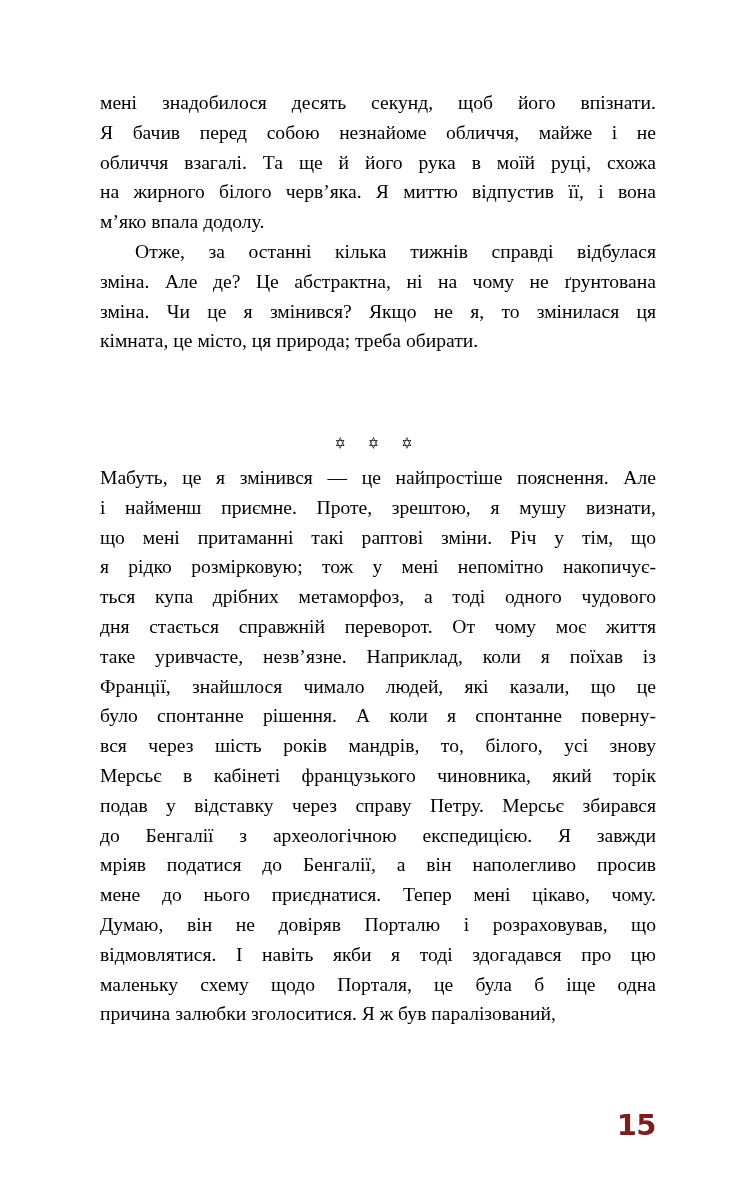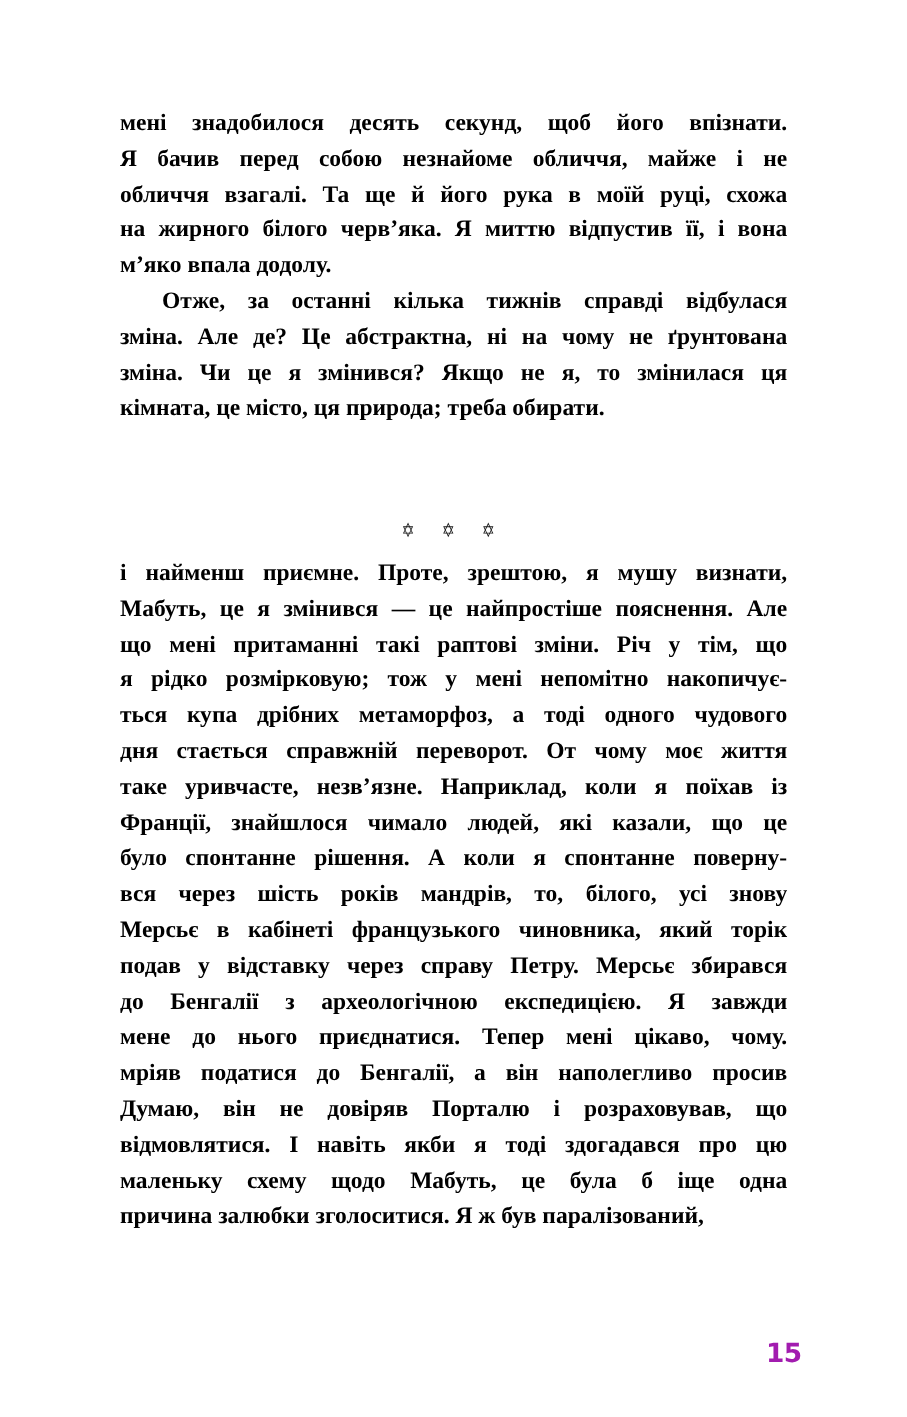--- a/index.html
+++ b/index.html
@@ -26,21 +26,20 @@
     width: 556px;
   }
 
   
   .lines {
     font-family: "Liberation Serif", "DejaVu Serif", serif;
     font-size: 19.6px;
     color: #000000;
     margin: 0;
     padding: 0;
-    font-weight: bold;
   }
 
   .justline {
     display: block;
     height: 29.8px;
     line-height: 29.8px;
     text-align: justify;
     text-align-last: justify;
     font-family: "Liberation Serif", "DejaVu Serif", serif;
     font-size: 19.6px;
@@ -74,26 +73,26 @@
     letter-spacing: 9px;
     color: #111111;
     font-weight: 700;
     transform: scaleY(1.25);
     -webkit-font-smoothing: none;
   }
 
   
   .folio {
     position: absolute;
-    right: 88px;
+    right: 100px;
     bottom: 41px;
     font-family: "DejaVu Sans", "Liberation Sans", sans-serif;
-    font-size: 22px;
+    font-size: 29px;
     font-weight: 700;
-    color: #a21caf;
+    color: #7f1d1d;
     letter-spacing: -0.5px;
     line-height: 1;
   }
 </style>
 </head>
 <body>
 
 <div class="page">
 
   <div class="text-block" id="col-top" style="top:88px;">
@@ -111,37 +110,37 @@
         <div class="justline flush">кімната, це місто, ця природа; треба обирати.</div>
       </div>
     </div>
 
   <div class="divider">
     <span class="orn">✡ ✡ ✡</span>
   </div>
 
   <div class="text-block" id="col-bottom" style="top:463px;">
       <div class="lines">
+        <div class="justline">Мабуть, це я змінився — це найпростіше пояснення. Але</div>
         <div class="justline">і найменш приємне. Проте, зрештою, я мушу визнати,</div>
-        <div class="justline">Мабуть, це я змінився — це найпростіше пояснення. Але</div>
         <div class="justline">що мені притаманні такі раптові зміни. Річ у тім, що</div>
         <div class="justline">я рідко розмірковую; тож у мені непомітно накопичує-</div>
         <div class="justline">ться купа дрібних метаморфоз, а тоді одного чудового</div>
         <div class="justline">дня стається справжній переворот. От чому моє життя</div>
         <div class="justline">таке уривчасте, незв’язне. Наприклад, коли я поїхав із</div>
         <div class="justline">Франції, знайшлося чимало людей, які казали, що це</div>
         <div class="justline">було спонтанне рішення. А коли я спонтанне поверну-</div>
         <div class="justline">вся через шість років мандрів, то, білого, усі знову</div>
         <div class="justline">Мерсьє в кабінеті французького чиновника, який торік</div>
         <div class="justline">подав у відставку через справу Петру. Мерсьє збирався</div>
         <div class="justline">до Бенгалії з археологічною експедицією. Я завжди</div>
+        <div class="justline">мріяв податися до Бенгалії, а він наполегливо просив</div>
         <div class="justline">мене до нього приєднатися. Тепер мені цікаво, чому.</div>
-        <div class="justline">мріяв податися до Бенгалії, а він наполегливо просив</div>
         <div class="justline">Думаю, він не довіряв Порталю і розраховував, що</div>
         <div class="justline">відмовлятися. І навіть якби я тоді здогадався про цю</div>
-        <div class="justline">маленьку схему щодо Мабуть, це була б іще одна</div>
+        <div class="justline">маленьку схему щодо Порталя, це була б іще одна</div>
         <div class="justline flush">причина залюбки зголоситися. Я ж був паралізований,</div>
       </div>
     </div>
 
   <div class="folio">15</div>
 
 </div>
 
 </body></html>

